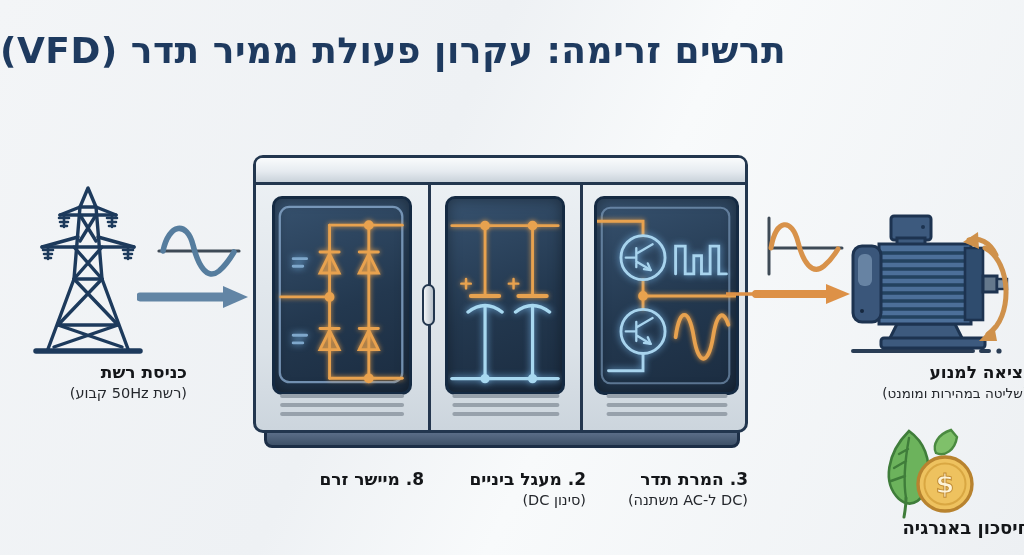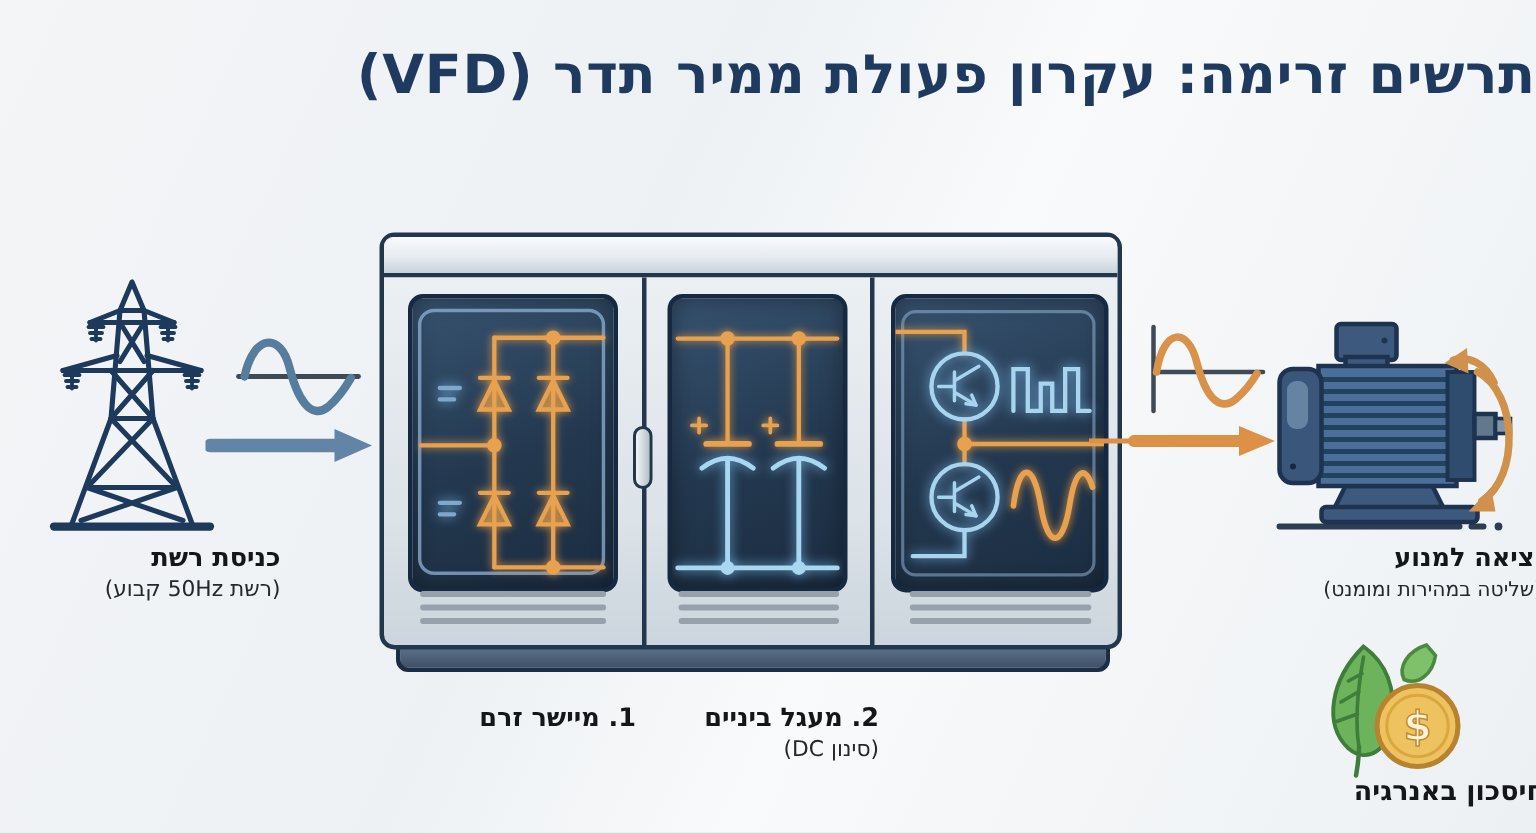--- a/index.html
+++ b/index.html
@@ -7,21 +7,21 @@
     font-family:"DejaVu Sans","Liberation Sans",sans-serif;
     background:#e9edf1;
   }
   .stage{
     position:relative;width:1024px;height:555px;overflow:hidden;
     background:linear-gradient(115deg,#f3f5f7 0%,#eef1f4 40%,#f8fafb 58%,#edf0f3 100%);
   }
   .abs{position:absolute;}
   
   .title{
-    top:30px;left:0;width:1024px;text-align:right;
+    top:30px;left:0;width:1024px;text-align:left;
     font-size:36px;font-weight:800;color:#1e3a5f;letter-spacing:.5px;
   }
   
   .lblblock{line-height:1.35;}
   .lbl-main{font-size:17px;font-weight:bold;color:#141619;}
   .lbl-sub{font-size:14.5px;color:#24272c;}
   
   .cabinet{
     left:253px;top:155px;width:495px;height:278px;
     border:3.5px solid #22364e;border-radius:10px;box-sizing:border-box;
@@ -240,27 +240,29 @@
       <polygon points="133,20 118,30 134,37" fill="#cf914b"></polygon>
     </g>
   </svg>
 
   <div class="abs lblblock" style="left:848px;top:361px;width:180px;" dir="rtl">
     <div class="lbl-main">יציאה למנוע</div>
     <div class="lbl-sub" style="font-size:13.5px;">(שליטה במהירות ומומנט)</div>
   </div>
 
   <div class="abs lblblock" style="left:254px;top:468px;width:170px;" dir="rtl">
-    <div class="lbl-main">1. מיישר זרם</div>
+    <div class="lbl-main">8. מיישר זרם</div>
   </div>
   <div class="abs lblblock" style="left:416px;top:468px;width:170px;" dir="rtl">
     <div class="lbl-main">2. מעגל ביניים</div>
     <div class="lbl-sub">(סינון DC)</div>
   </div>
   <div class="abs lblblock" style="left:578px;top:468px;width:170px;" dir="rtl">
+    <div class="lbl-main">3. המרת תדר</div>
+    <div class="lbl-sub">(DC ל-AC משתנה)</div>
   </div>
 
   <svg class="abs" style="left:878px;top:427px;" width="115" height="92" viewBox="0 0 115 92">
     <g>
       <path d="M31 4 C9 26 4 56 21 72 C34 83 48 72 50 54 C53 29 45 14 31 4 Z" fill="#6cb35c" stroke="#3f7d3a" stroke-width="2.6"></path>
       <path d="M31 11 C27 33 25 53 28 71 M28 34 L16 41 M27 49 L13 54 M30 22 L21 27" stroke="#3f7d3a" stroke-width="2.4" fill="none" stroke-linecap="round"></path>
       <path d="M28 71 C28 79 27 84 26 90" stroke="#3f7d3a" stroke-width="3" fill="none" stroke-linecap="round"></path>
       <path d="M73 3 C60 7 54 18 58 26 C67 30 77 23 79 10 Z" fill="#7fc06a" stroke="#4a8a40" stroke-width="2.4"></path>
     </g>
     <g>

